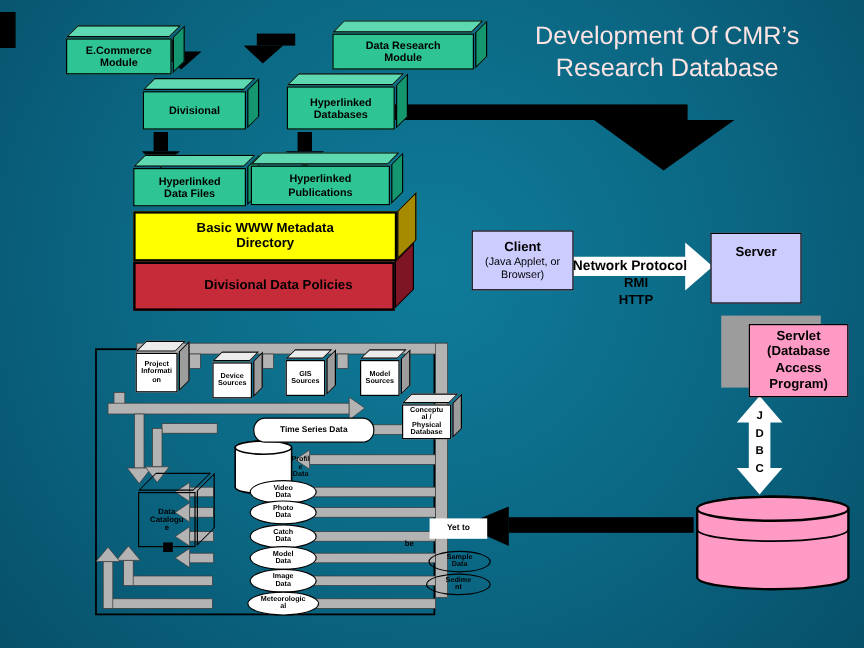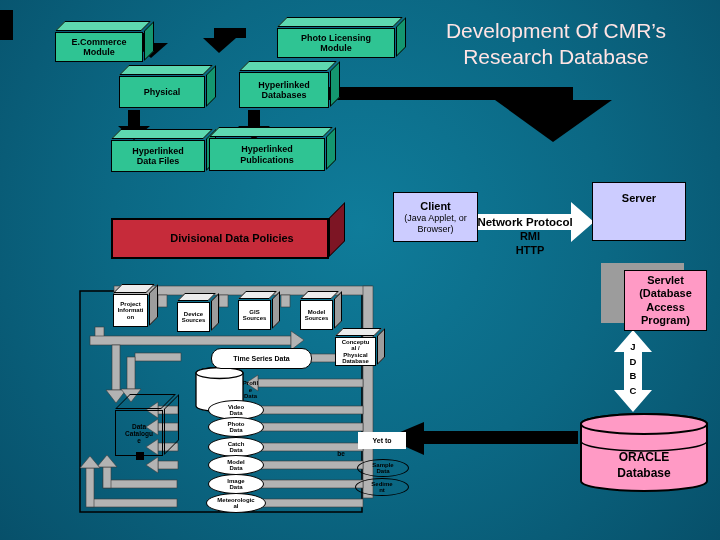--- a/index.html
+++ b/index.html
@@ -119,56 +119,56 @@
       <ellipse cx="644" cy="424" rx="63" ry="10" fill="#ff9ac5" stroke="#000" stroke-width="2"></ellipse>
       <path d="M581 441 A63 10 0 0 0 707 441" fill="none" stroke="#000" stroke-width="1.5"></path>
     </g>
   </svg>
 
   <div class="abs txt" style="left:398px;top:18px;width:316px;font-size:21px;line-height:26px;font-weight:normal;color:#ffe4e4;">Development Of CMR’s
 Research Database</div>
 
   <div class="abs flex txt b3 gbox" style="left:24px;top:32px;width:88px;height:30px;">E.Commerce
 Module</div>
-  <div class="abs flex txt b3 gbox" style="left:246px;top:28px;width:118px;height:30px;">Photo Licensing
+  <div class="abs flex txt b3 gbox" style="left:246px;top:28px;width:118px;height:30px;">Data Research
 Module</div>
-  <div class="abs flex txt b3 gbox" style="left:88px;top:76px;width:86px;height:32px;">Physical</div>
+  <div class="abs flex txt b3 gbox" style="left:88px;top:76px;width:86px;height:32px;">Divisional</div>
   <div class="abs flex txt b3 gbox" style="left:208px;top:72px;width:90px;height:36px;">Hyperlinked
 Databases</div>
   <div class="abs flex txt b3 gbox" style="left:80px;top:140px;width:94px;height:32px;">Hyperlinked
 Data Files</div>
   <div class="abs flex txt b3 gbox" style="left:178px;top:138px;width:116px;height:33px;">Hyperlinked
 Publications</div>
 
+  <div class="abs flex txt b3 sideonly ybox" style="left:80px;top:176px;width:220px;height:42px;">Basic WWW Metadata
+Directory</div>
   <div class="abs flex txt b3 sideonly rbox" style="left:80px;top:218px;width:218px;height:41px;">Divisional Data Policies</div>
 
   <div class="abs flex lav" style="left:362px;top:192px;width:85px;height:50px;">
     <span class="txt" style="font-size:11px;line-height:13px;">Client</span>
     <span class="txt" style="font-size:9px;line-height:11px;font-weight:normal;">(Java Applet, or
 Browser)</span>
   </div>
   <div class="abs txt" style="left:458px;top:215px;width:134px;font-size:11.5px;line-height:14px;">Network Protocol</div>
   <div class="abs txt" style="left:498px;top:229px;width:64px;font-size:11px;line-height:14px;">RMI
 HTTP</div>
-  <div class="abs lav" style="left:592px;top:182px;width:94px;height:59px;">
+  <div class="abs lav" style="left:592px;top:194px;width:76px;height:59px;">
     <div class="txt" style="margin-top:9px;font-size:11px;">Server</div>
   </div>
 
   <div class="abs" style="left:601px;top:263px;width:83px;height:60px;background:#9c9c9c;"></div>
   <div class="abs flex txt pinkbox" style="left:593px;top:270px;width:83px;height:61px;font-size:11px;line-height:13.5px;">Servlet
 (Database
 Access
 Program)</div>
   <div class="abs txt" style="left:621px;top:340px;width:24px;font-size:9.5px;line-height:14.5px;">J
 D
 B
 C</div>
 
-  <div class="abs txt" style="left:586px;top:449px;width:116px;font-size:12px;line-height:16px;">ORACLE
-Database</div>
 
   <div class="abs flex txt b3 wbox" style="left:82px;top:294px;width:35px;height:33px;--d:9px;">Project
 Informati
 on</div>
   <div class="abs flex txt b3 wbox" style="left:146px;top:302px;width:33px;height:30px;">Device
 Sources</div>
   <div class="abs flex txt b3 wbox" style="left:207px;top:300px;width:33px;height:30px;">GIS
 Sources</div>
   <div class="abs flex txt b3 wbox" style="left:269px;top:300px;width:33px;height:30px;">Model
 Sources</div>

